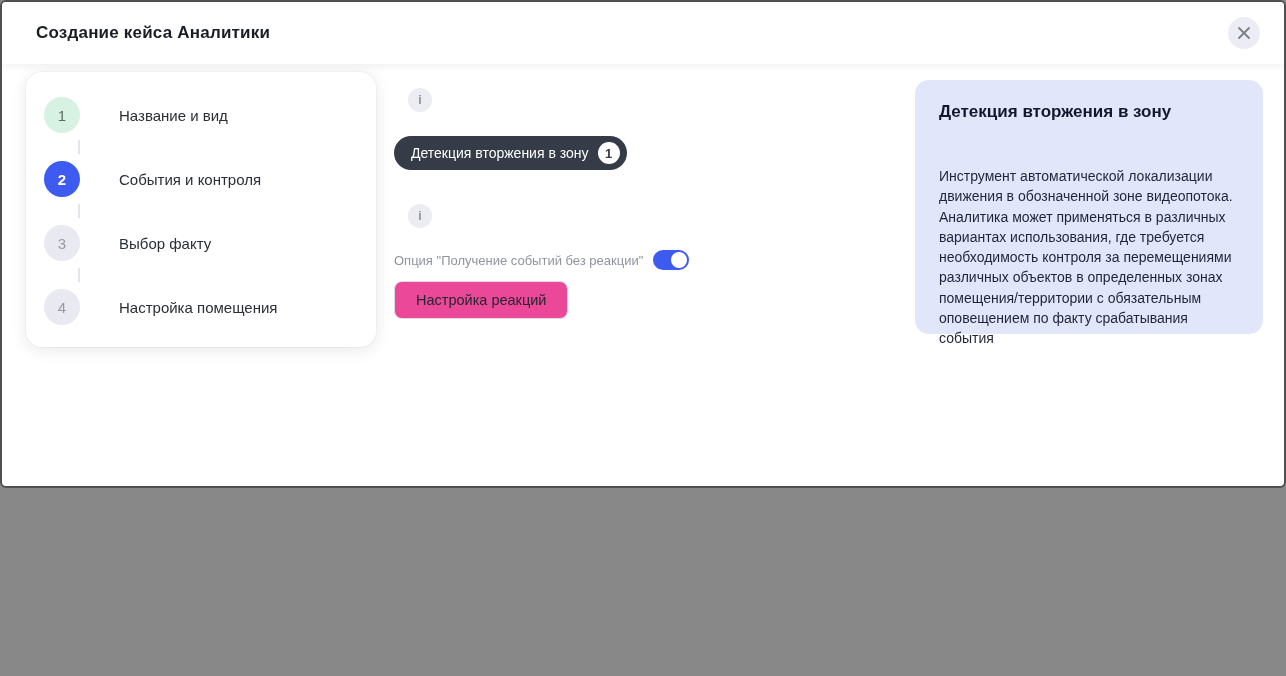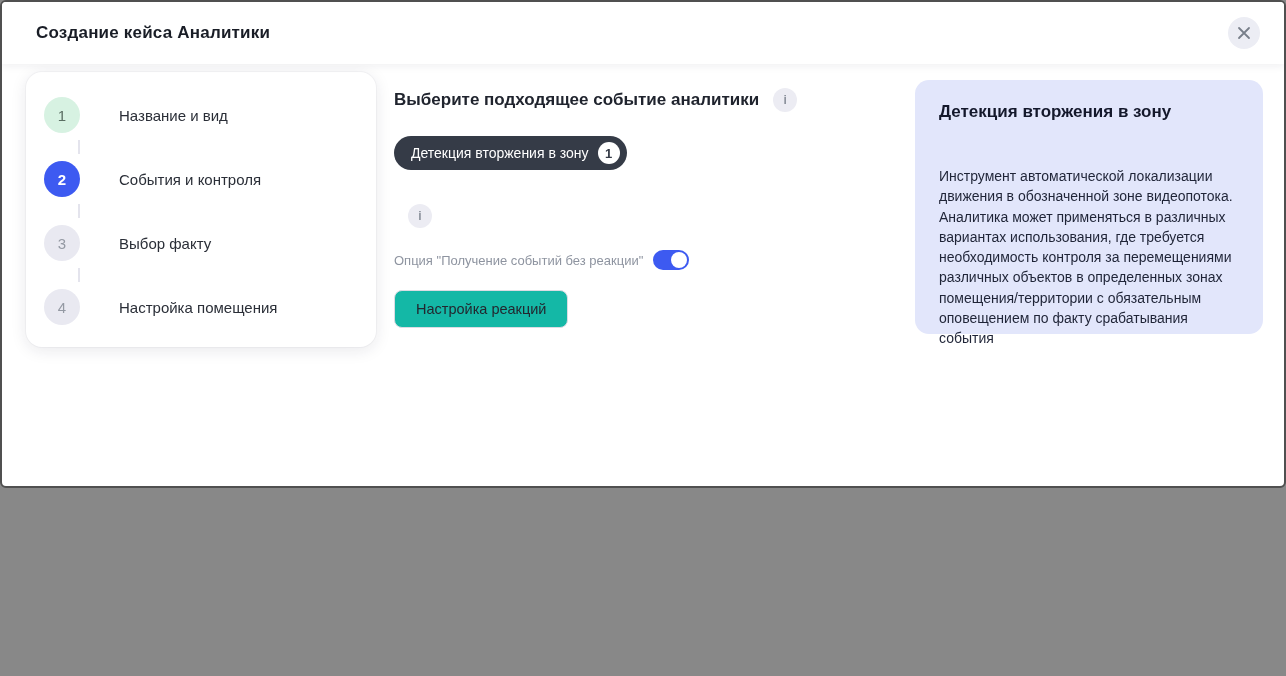--- a/index.html
+++ b/index.html
@@ -73,22 +73,22 @@
   .option-label { font-size:13px; color:#8e94a0; }
   .toggle {
     margin-left:10px; width:36px; height:20px; border-radius:10px;
     background:#3d5af1; position:relative; cursor:pointer; border:none;
   }
   .toggle-knob {
     position:absolute; top:2px; right:2px; width:16px; height:16px;
     border-radius:50%; background:#fff;
   }
   .config-btn {
-    margin-top:20px; height:38px; padding:0 21px;
-    background:#14b8a6; border:1px solid #dbdce3; border-radius:8px;
+    margin-top:11px; height:38px; padding:0 21px;
+    background:#ec4899; border:1px solid #dbdce3; border-radius:8px;
     font-size:14.5px; color:#23272f; cursor:pointer;
     font-family:inherit;
   }
 
   
   .info-panel {
     position:absolute; left:913px; top:78px; width:348px; height:254px;
     background:#e2e6fb; border-radius:14px; padding:22px 24px;
   }
   .info-panel-title { font-size:17px; font-weight:700; color:#14182b; margin-bottom:9px; }
@@ -147,21 +147,20 @@
     <div class="step-row step-pending">
       <div class="step-circle">4</div>
       <div class="step-label">Настройка помещения</div>
     </div>
 
   </div>
 
   <div class="main-col">
 
     <div class="section-heading-row">
-      <div class="section-heading">Выберите подходящее событие аналитики</div>
       <div class="info-badge">i</div>
     </div>
 
     <button class="event-chip">
       <span class="event-chip-label">Детекция вторжения в зону</span>
       <span class="event-chip-count">1</span>
     </button>
 
     <div class="section-heading-row reaction-heading-row">
       <div class="info-badge">i</div>

